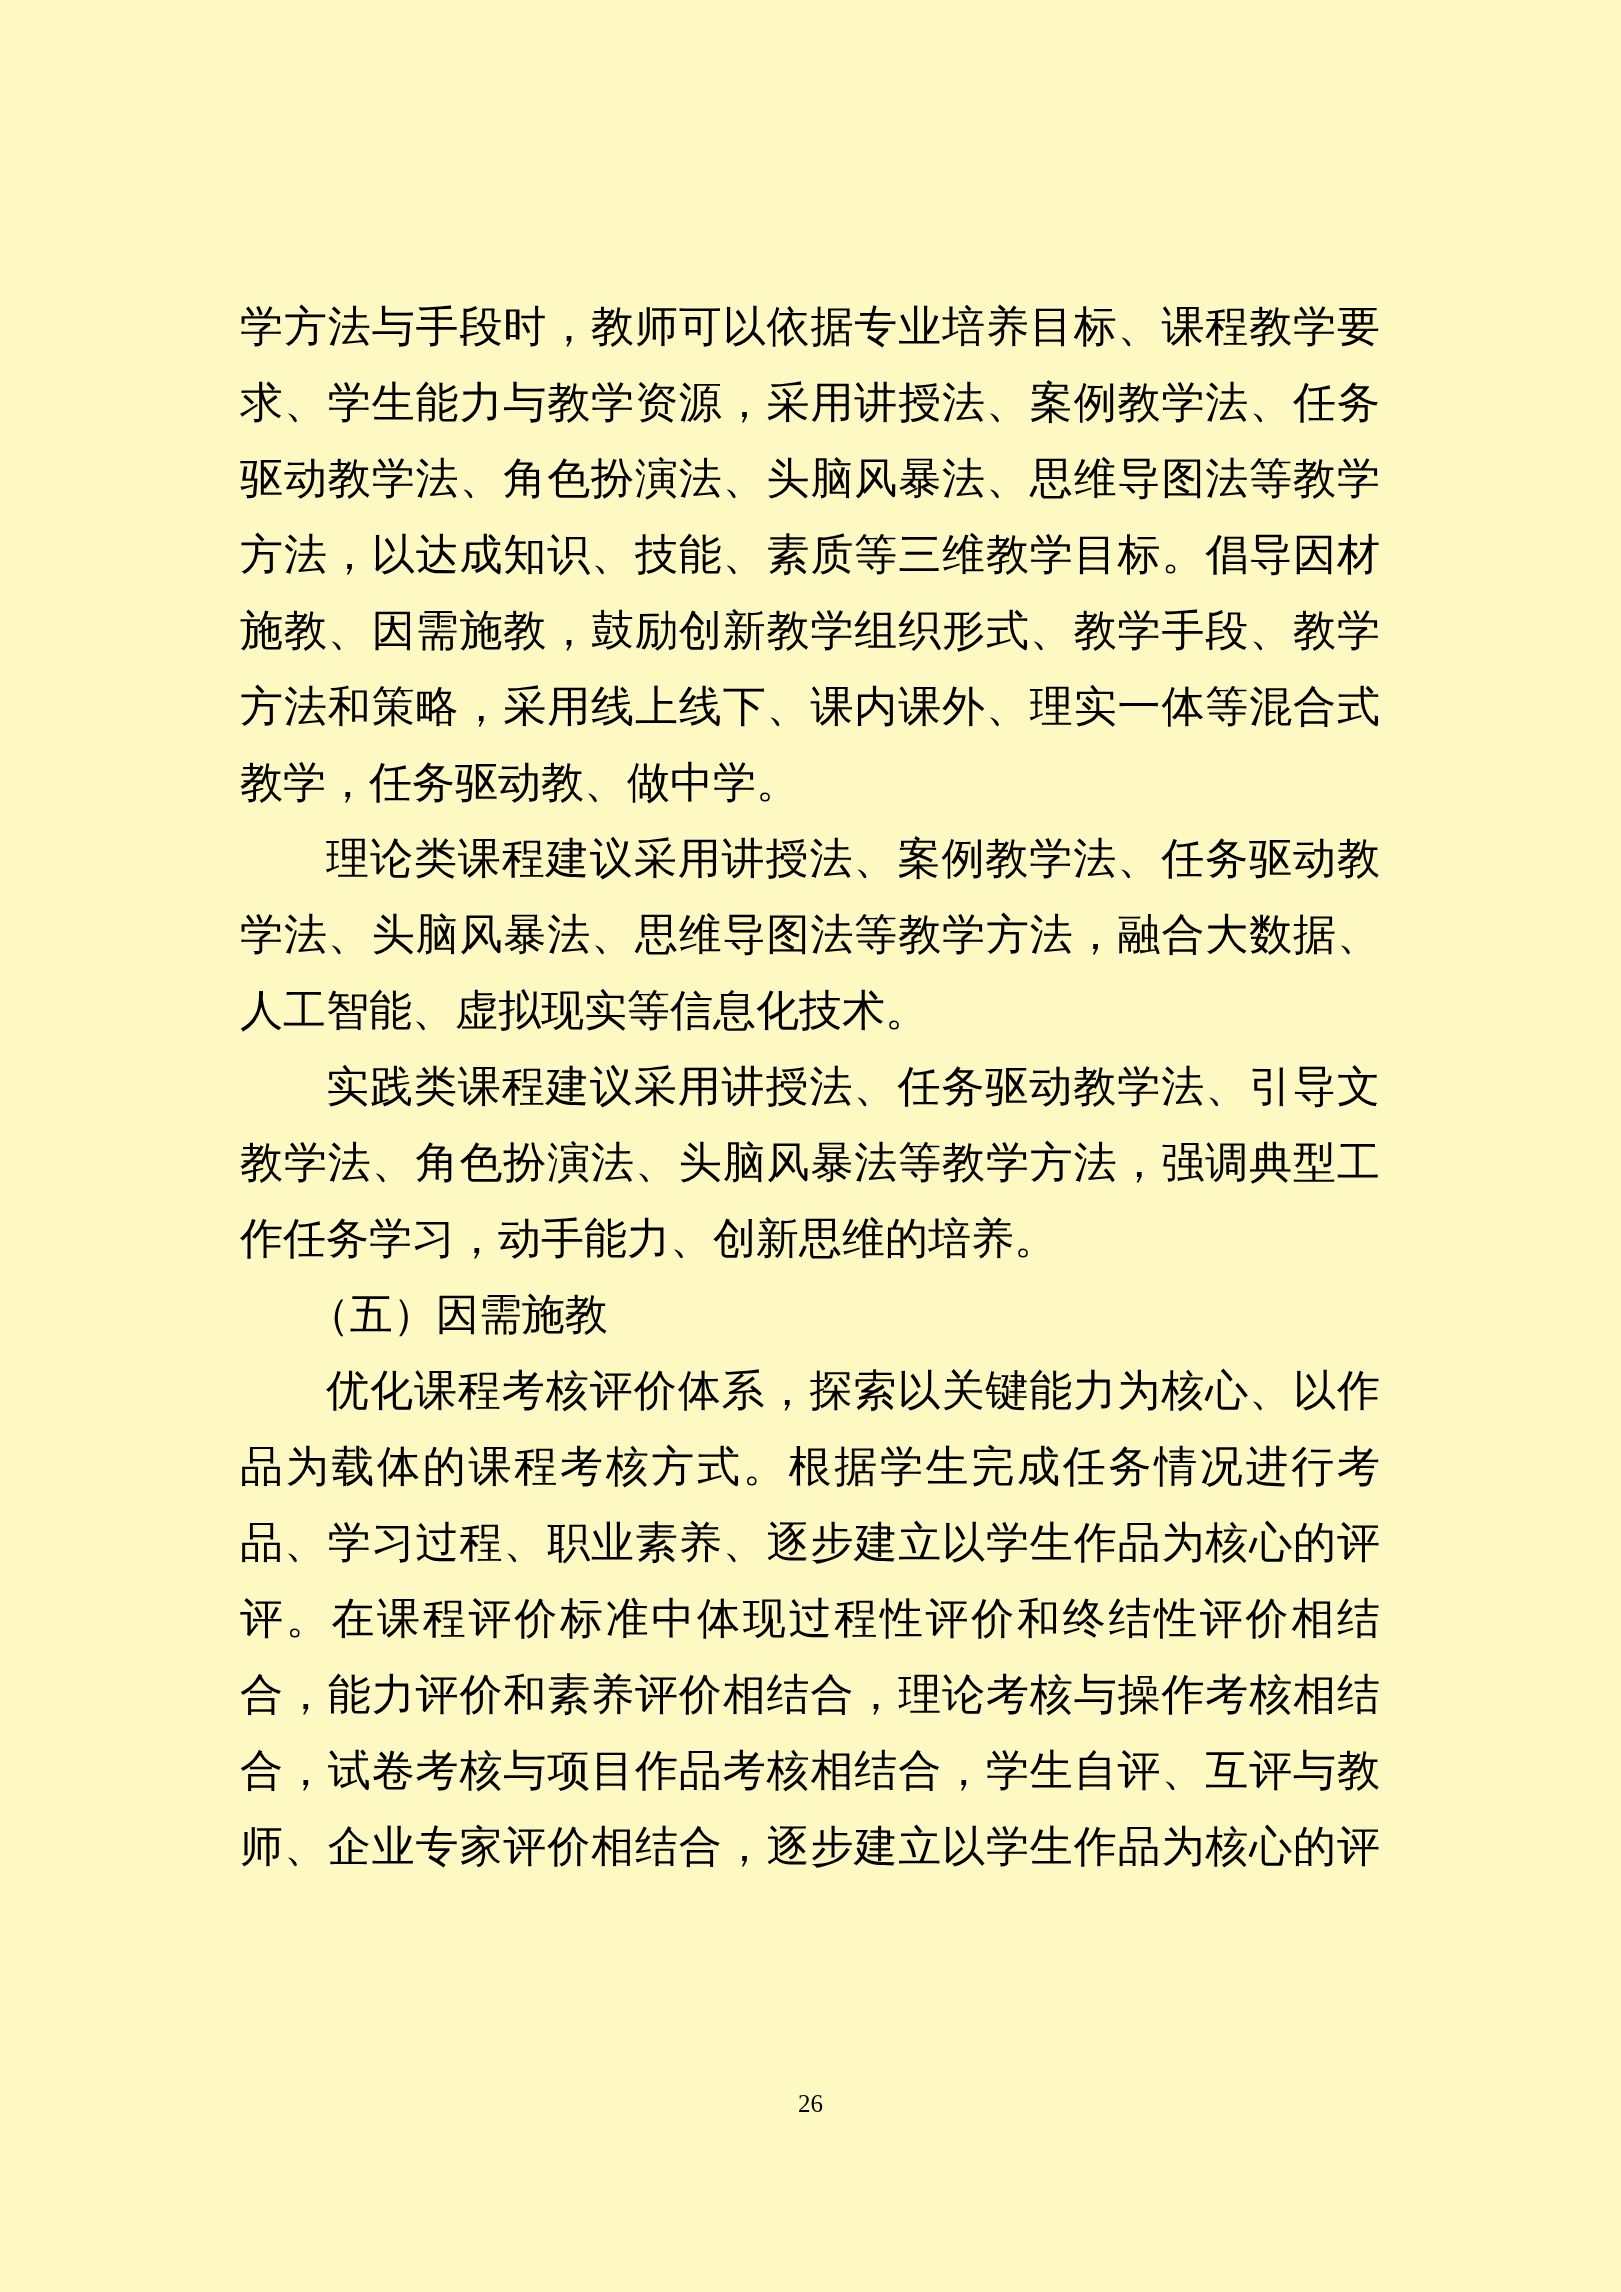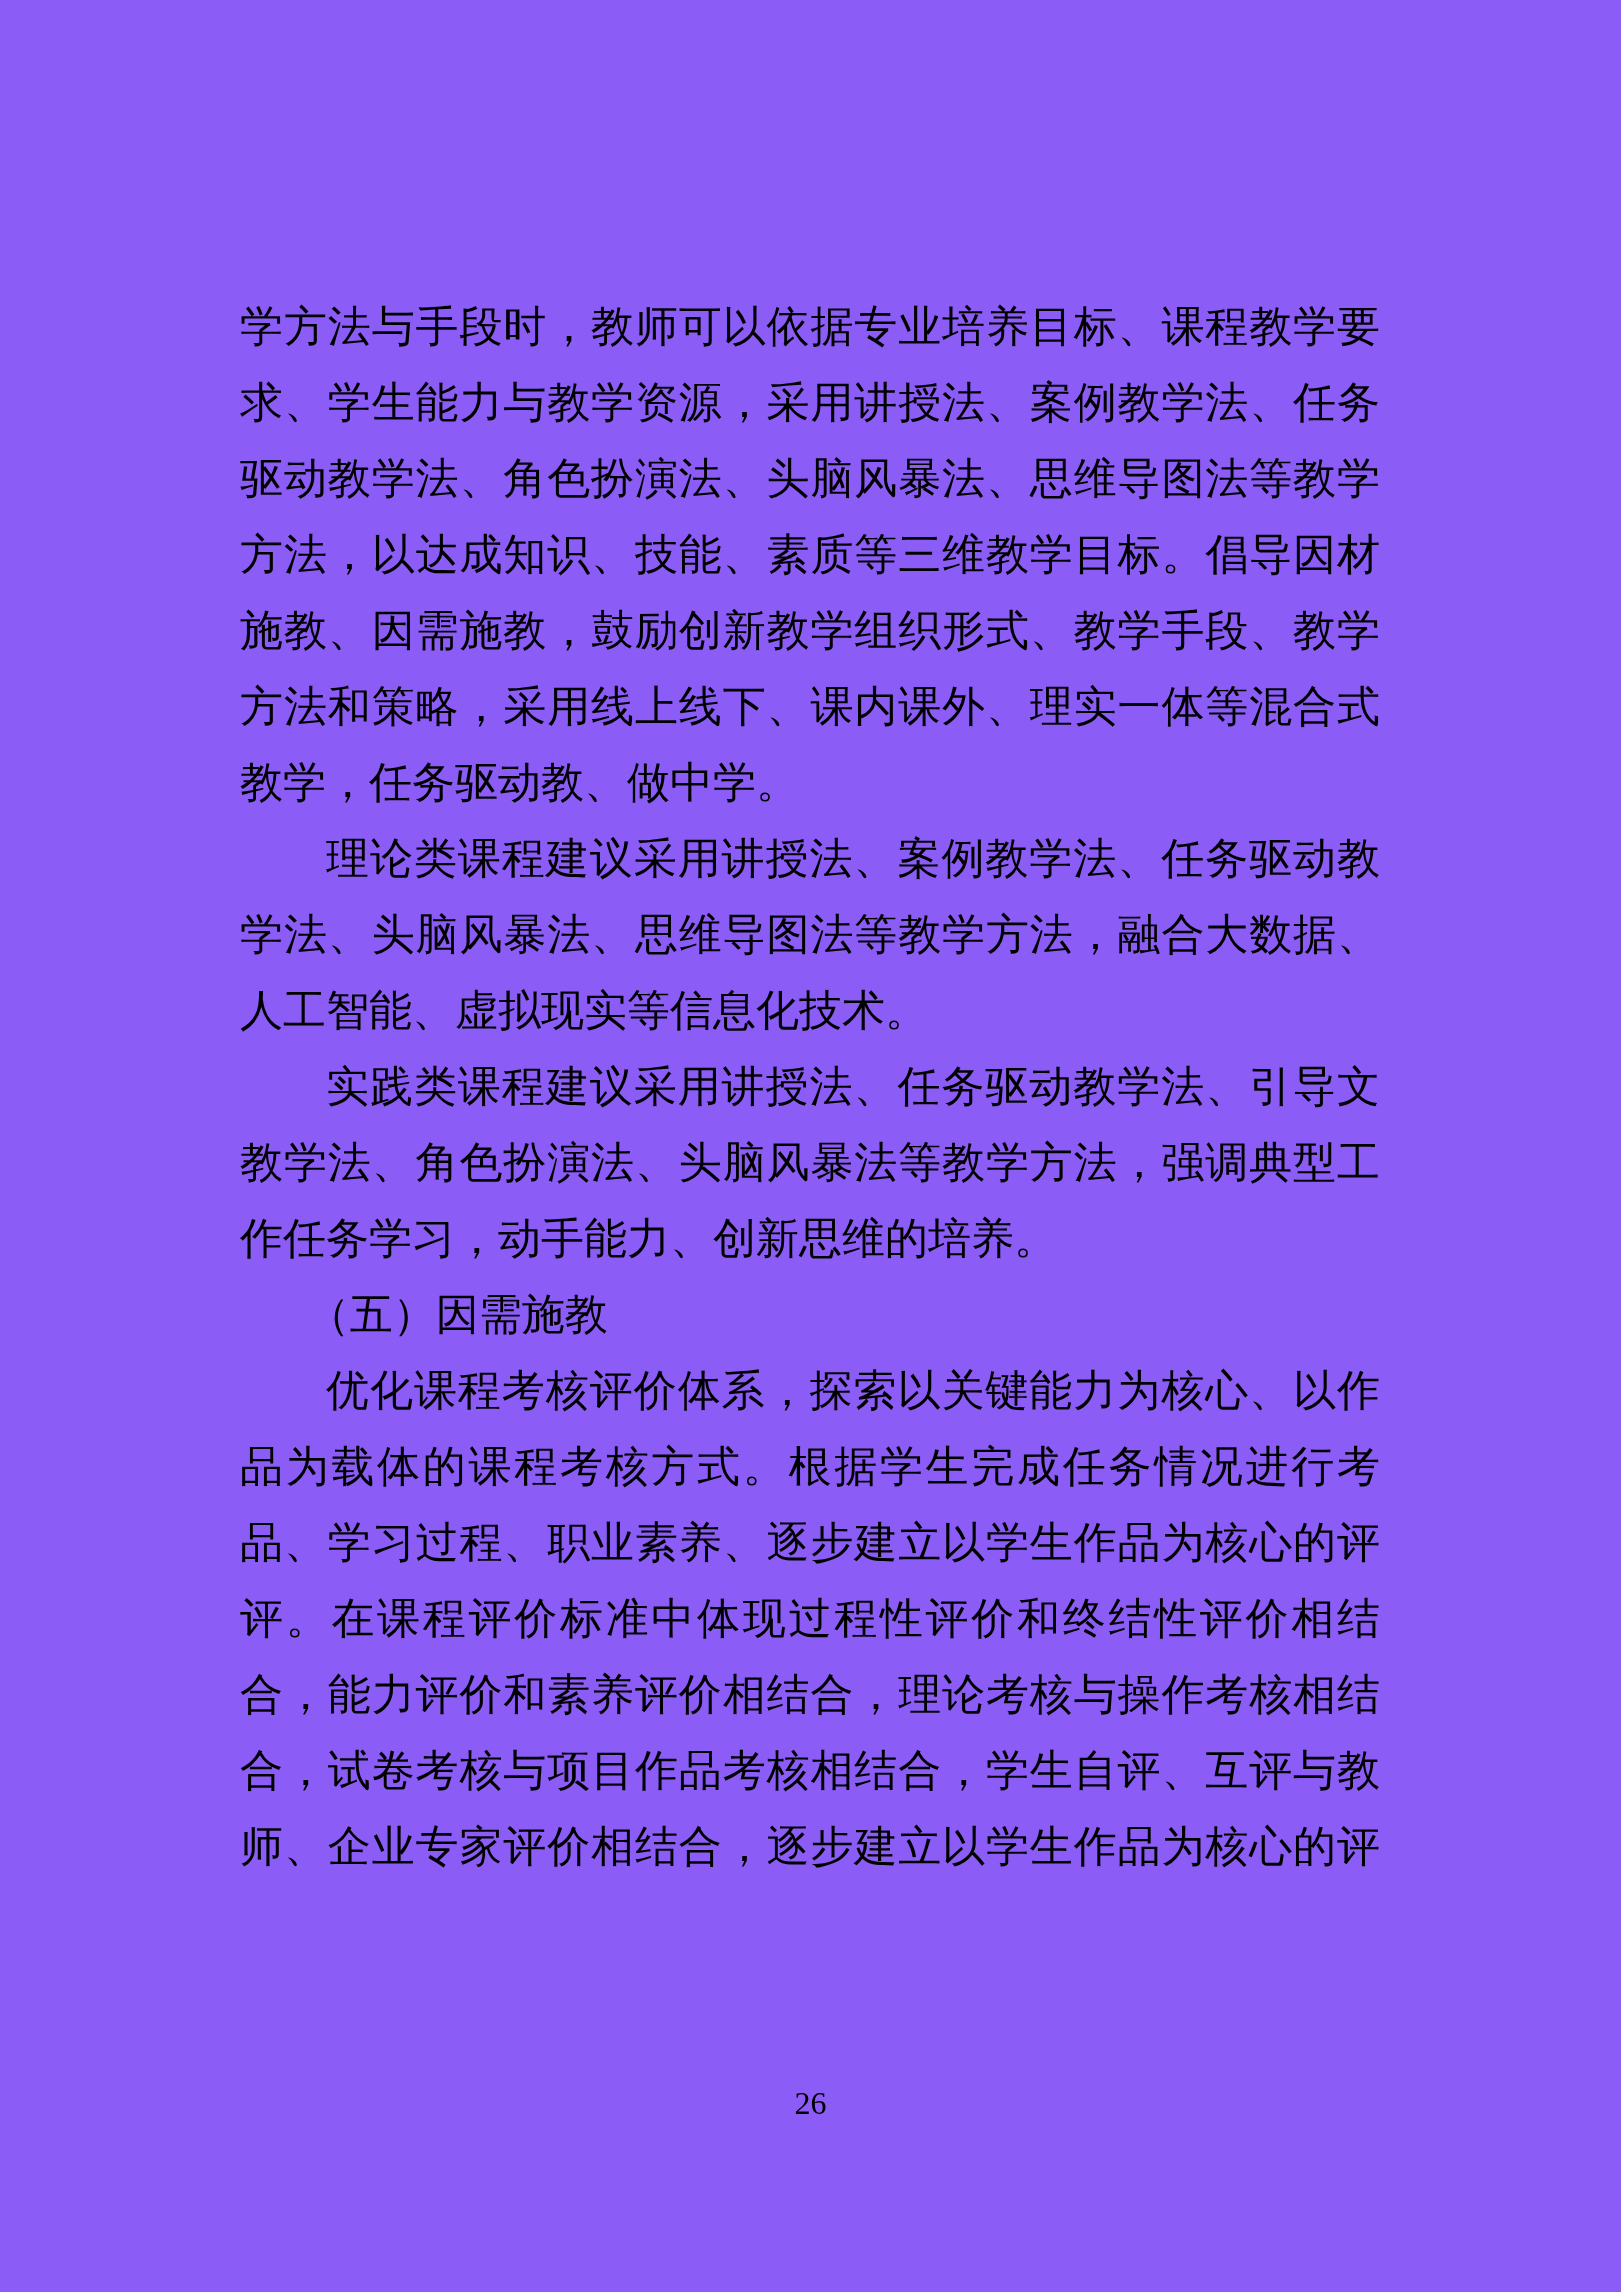--- a/index.html
+++ b/index.html
@@ -4,21 +4,21 @@
 <style>
   html, body {
     margin: 0;
     padding: 0;
     background: #ffffff;
   }
   .page {
     position: relative;
     width: 1621px;
     height: 2293px;
-    background: #8b5cf6;
+    background: #fef9c3;
     overflow: hidden;
     font-family: "Liberation Serif", "DejaVu Serif", serif;
     color: #000000;
   }
   .text-block {
     position: absolute;
     left: 240px;
     top: 289px;
     width: 1140px;
     font-size: 43px;
@@ -36,21 +36,21 @@
   }
   .line.ind15 {
     text-indent: 1.55em;
   }
   .page-footer {
     position: absolute;
     left: 0;
     top: 2084px;
     width: 100%;
     text-align: center;
-    font-size: 32px;
+    font-size: 25px;
     line-height: 39px;
     color: #000000;
   }
 </style>
 </head>
 <body>
 
 <div class="page">
 
   <main class="text-block">

